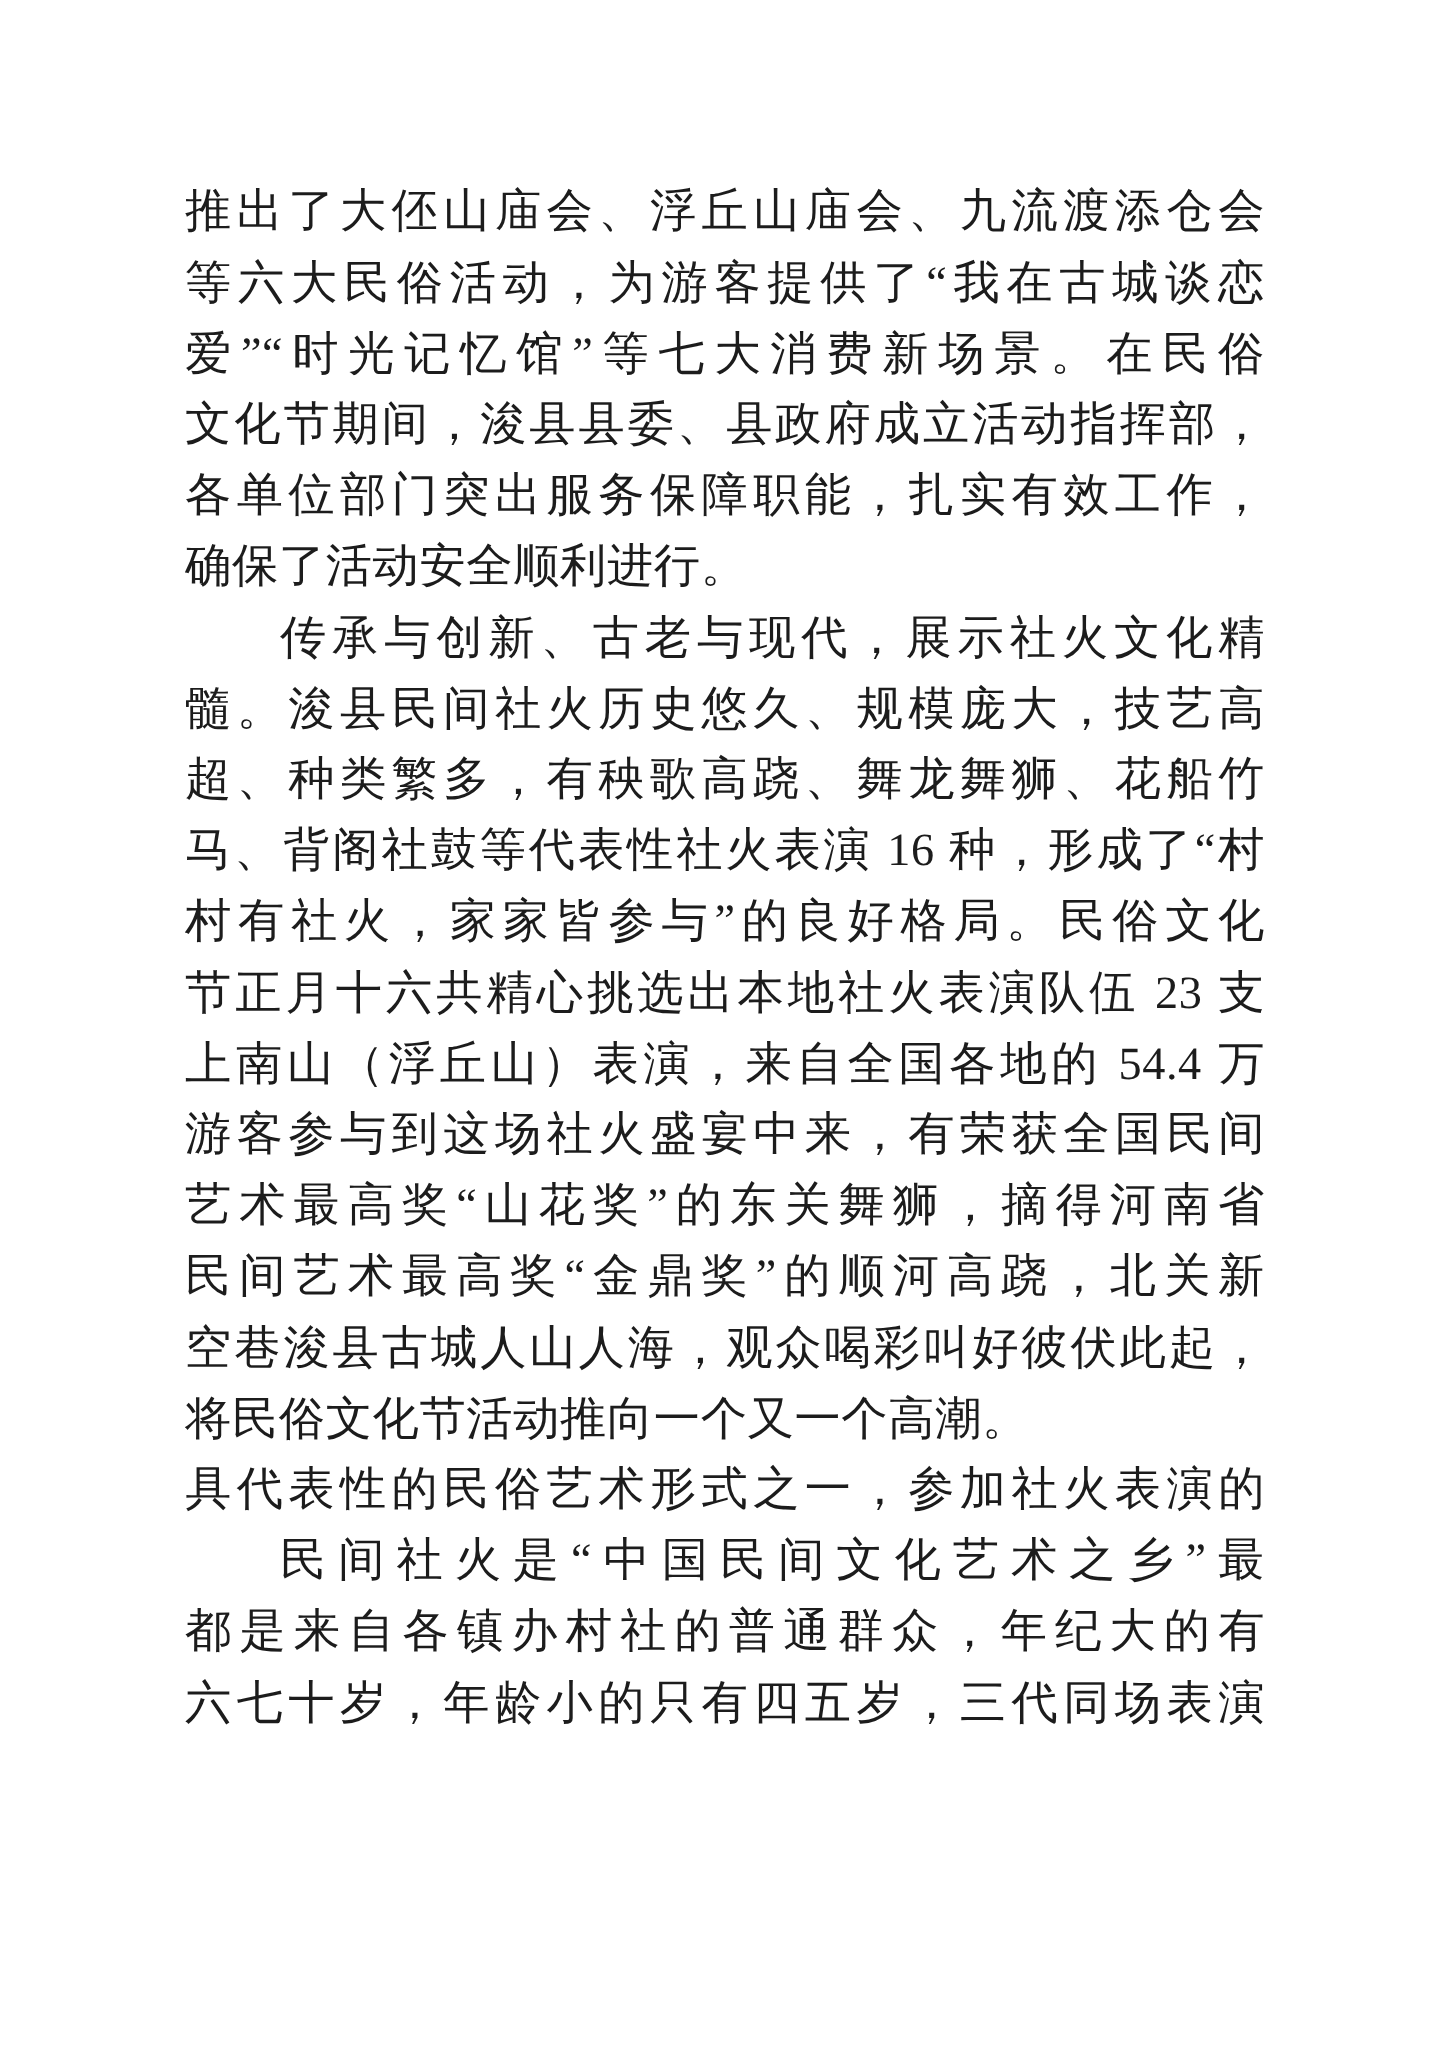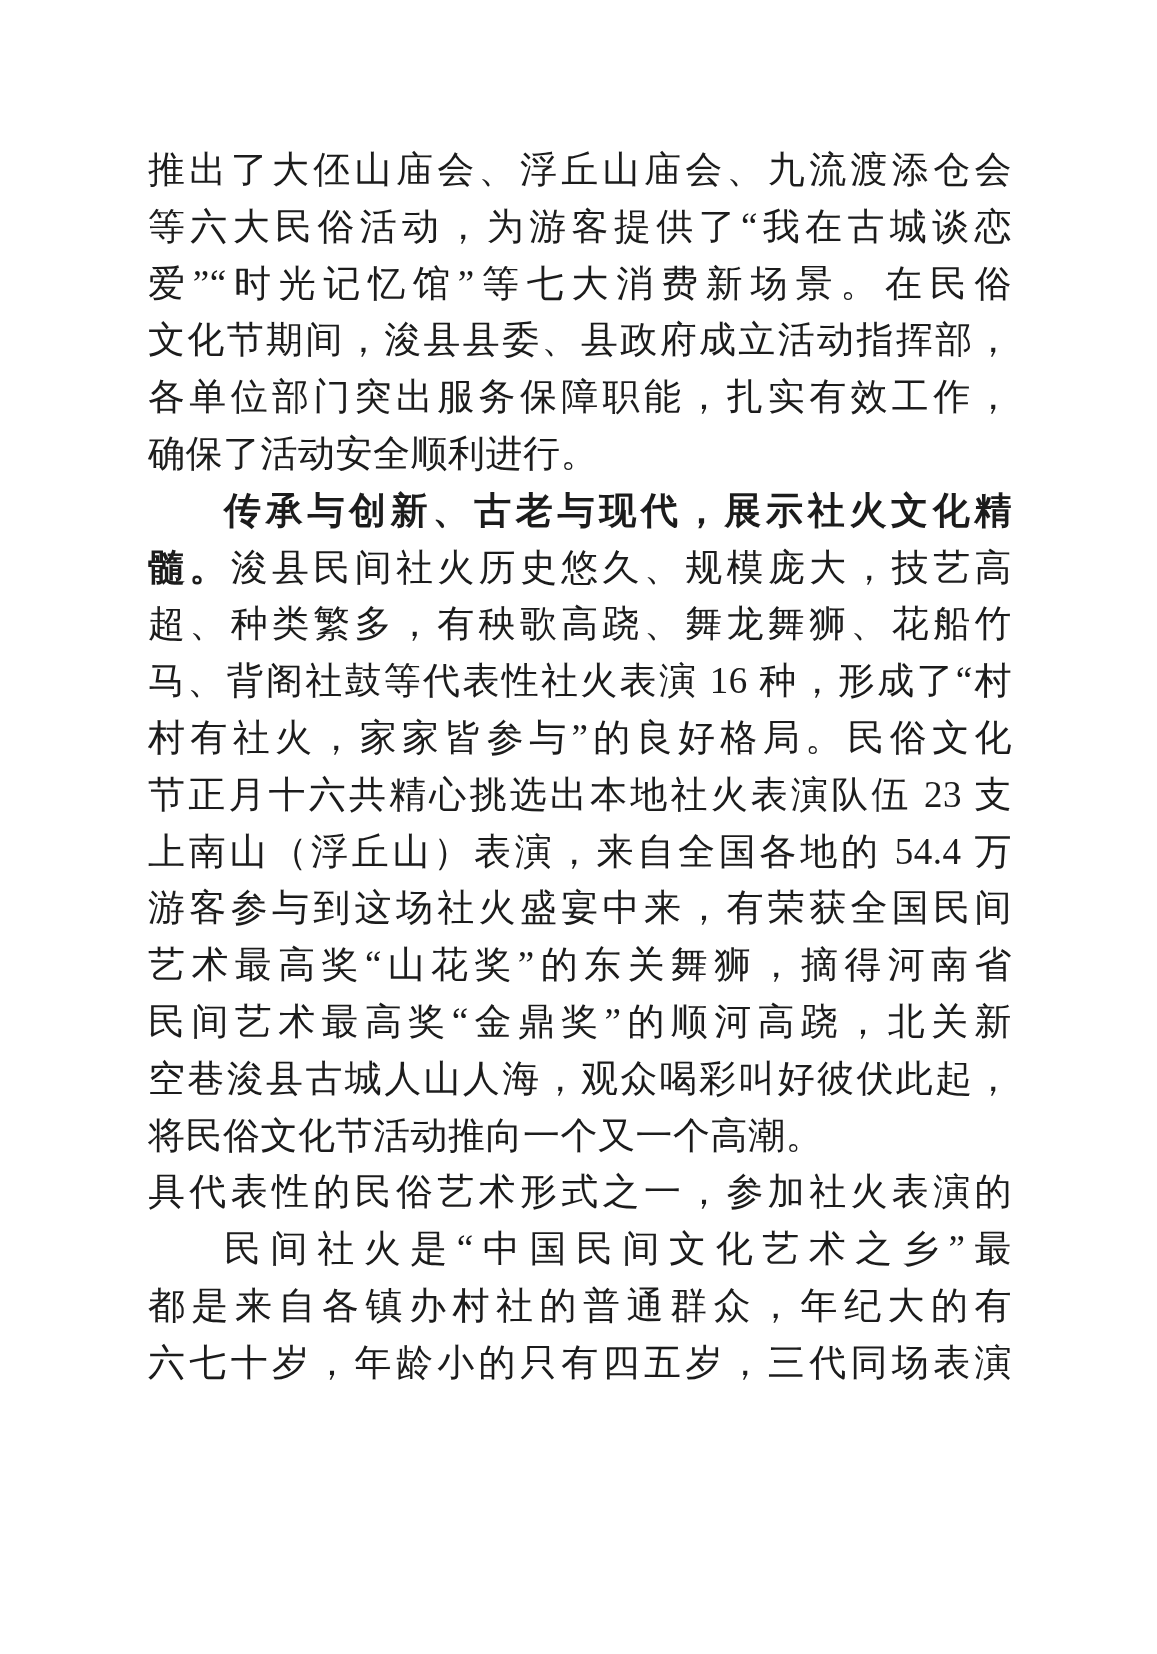--- a/index.html
+++ b/index.html
@@ -32,21 +32,21 @@
     overflow: hidden;
   }
   .line.indent {
     text-indent: 76px;
   }
   .line.para-end {
     text-align: right;
     text-align-last: left;
   }
   .bold {
-    font-weight: 700;
+    font-weight: 400;
   }
   .footer {
     position: absolute;
     left: 0;
     top: 1534px;
     width: 100%;
     text-align: left;
     font-size: 30px;
     letter-spacing: 2px;
     color: #701a75;

